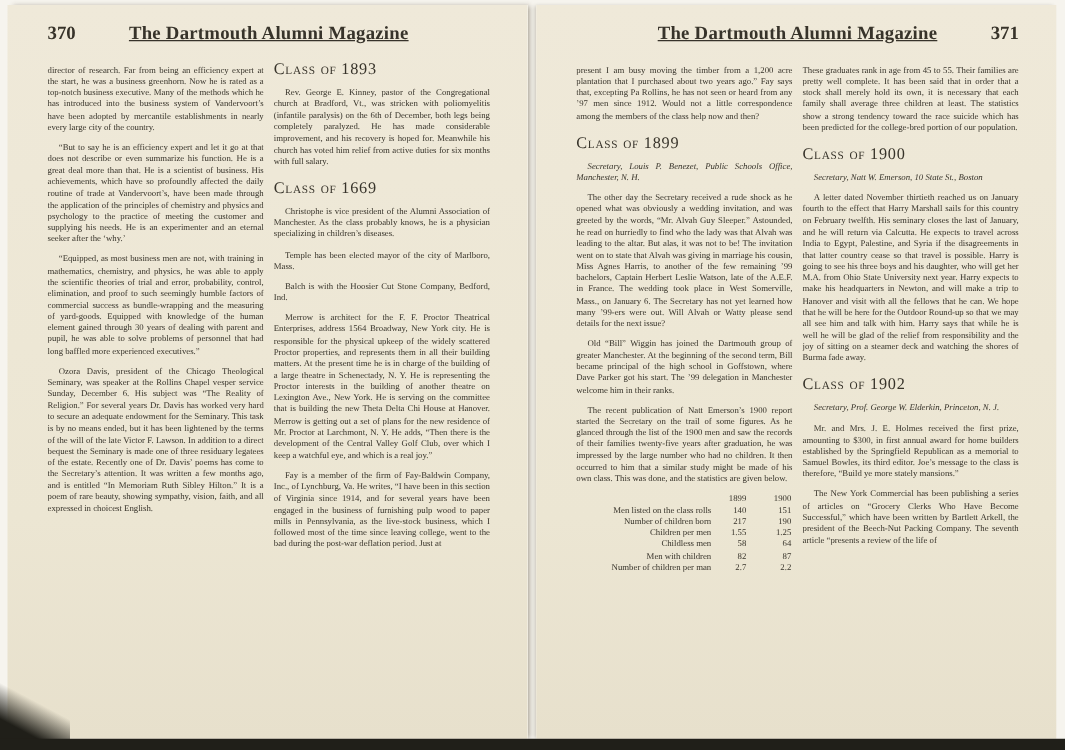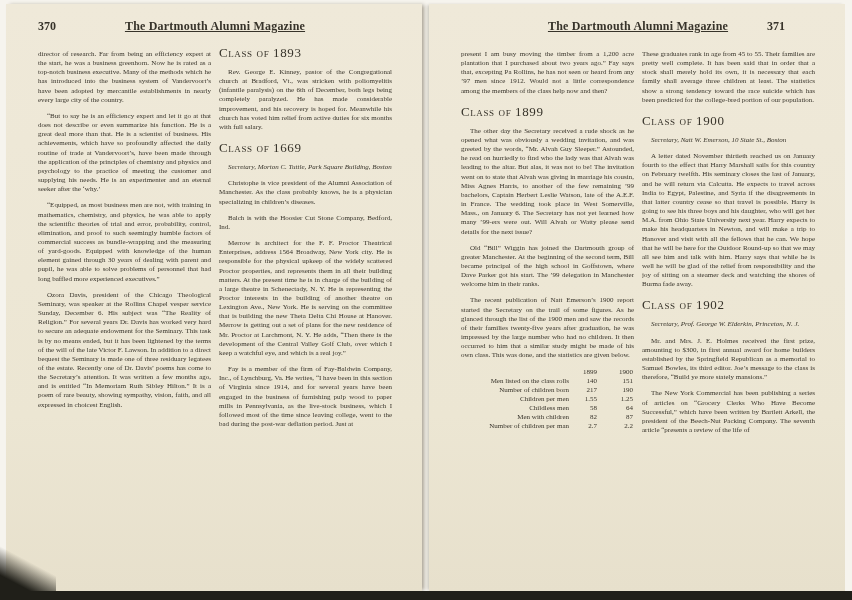--- a/index.html
+++ b/index.html
@@ -17,24 +17,24 @@
   }
   .page {
     position:absolute; top:4px; height:587px; width:416px;
     background:linear-gradient(180deg, #efe9d9 0%, #ece6d3 70%, #e7e0cc 100%);
   }
   .page.left  { left:6px;  box-shadow:3px 0 4px -1px rgba(70,58,34,0.45); }
   .page.right { left:429px; box-shadow:-2px 0 3px -1px rgba(70,58,34,0.28); }
   .page-inner { box-sizing:border-box; height:100%; padding:15px 30px 8px 32px; overflow:hidden; }
   .page-header {
     display:grid; grid-template-columns:48px 1fr 48px; align-items:baseline;
-    font-weight:bold; font-size:12px; margin-bottom:9px;
+    font-weight:bold; font-size:15px; margin-bottom:9px;
   }
   .page-num.pos-left  { text-align:left; }
-  .page-num.pos-right { grid-column:3; }
+  .page-num.pos-right { text-align:right; grid-column:3; }
   .page-title { grid-column:2; text-align:center; letter-spacing:0.2px;text-decoration:underline; }
   .columns { display:flex; gap:8px; overflow:hidden; }
   .col {
     flex:1; font-size:7px; line-height:1.31;
     text-align:justify; overflow:hidden;
   }
   .para { text-indent:9px; }
   .para.noindent { text-indent:0; }
   .class-heading {
     font-variant:small-caps; letter-spacing:0.6px;
@@ -62,40 +62,41 @@
       <div class="col">
         <p class="para noindent">director of research. Far from being an efficiency expert at the start, he was a business greenhorn. Now he is rated as a top-notch business executive. Many of the methods which he has introduced into the business system of Vandervoort’s have been adopted by mercantile establishments in nearly every large city of the country.</p>
         <p class="para">“But to say he is an efficiency expert and let it go at that does not describe or even summarize his function. He is a great deal more than that. He is a scientist of business. His achievements, which have so profoundly affected the daily routine of trade at Vandervoort’s, have been made through the application of the principles of chemistry and physics and psychology to the practice of meeting the customer and supplying his needs. He is an experimenter and an eternal seeker after the ‘why.’</p>
         <p class="para">“Equipped, as most business men are not, with training in mathematics, chemistry, and physics, he was able to apply the scientific theories of trial and error, probability, control, elimination, and proof to such seemingly humble factors of commercial success as bundle-wrapping and the measuring of yard-goods. Equipped with knowledge of the human element gained through 30 years of dealing with parent and pupil, he was able to solve problems of personnel that had long baffled more experienced executives.”</p>
         <p class="para">Ozora Davis, president of the Chicago Theological Seminary, was speaker at the Rollins Chapel vesper service Sunday, December 6. His subject was “The Reality of Religion.” For several years Dr. Davis has worked very hard to secure an adequate endowment for the Seminary. This task is by no means ended, but it has been lightened by the terms of the will of the late Victor F. Lawson. In addition to a direct bequest the Seminary is made one of three residuary legatees of the estate. Recently one of Dr. Davis’ poems has come to the Secretary’s attention. It was written a few months ago, and is entitled “In Memoriam Ruth Sibley Hilton.” It is a poem of rare beauty, showing sympathy, vision, faith, and all expressed in choicest English.</p>
       </div>
       <div class="col">
         <div class="class-heading">Class of 1893</div>
         <p class="para">Rev. George E. Kinney, pastor of the Congregational church at Bradford, Vt., was stricken with poliomyelitis (infantile paralysis) on the 6th of December, both legs being completely paralyzed. He has made considerable improvement, and his recovery is hoped for. Meanwhile his church has voted him relief from active duties for six months with full salary.</p>
         <div class="class-heading">Class of 1669</div>
-        <p class="para secretary">Secretary, Morton C. Tuttle, Park Square Building, Boston</p>
         <p class="para">Christophe is vice president of the Alumni Association of Manchester. As the class probably knows, he is a physician specializing in children’s diseases.</p>
+        <p class="para">Temple has been elected mayor of the city of Marlboro, Mass.</p>
         <p class="para">Balch is with the Hoosier Cut Stone Company, Bedford, Ind.</p>
         <p class="para">Merrow is architect for the F. F. Proctor Theatrical Enterprises, address 1564 Broadway, New York city. He is responsible for the physical upkeep of the widely scattered Proctor properties, and represents them in all their building matters. At the present time he is in charge of the building of a large theatre in Schenectady, N. Y. He is representing the Proctor interests in the building of another theatre on Lexington Ave., New York. He is serving on the committee that is building the new Theta Delta Chi House at Hanover. Merrow is getting out a set of plans for the new residence of Mr. Proctor at Larchmont, N. Y. He adds, “Then there is the development of the Central Valley Golf Club, over which I keep a watchful eye, and which is a real joy.”</p>
         <p class="para">Fay is a member of the firm of Fay-Baldwin Company, Inc., of Lynchburg, Va. He writes, “I have been in this section of Virginia since 1914, and for several years have been engaged in the business of furnishing pulp wood to paper mills in Pennsylvania, as the live-stock business, which I followed most of the time since leaving college, went to the bad during the post-war deflation period. Just at</p>
       </div>
     </div>
   </div>
 </div>
 
 <div class="page right">
   <div class="page-inner">
     <div class="page-header">
       <span class="page-title">The Dartmouth Alumni Magazine</span>
       <span class="page-num pos-right">371</span>
     </div>
     <div class="columns">
       <div class="col">
         <p class="para noindent">present I am busy moving the timber from a 1,200 acre plantation that I purchased about two years ago.” Fay says that, excepting Pa Rollins, he has not seen or heard from any ’97 men since 1912. Would not a little correspondence among the members of the class help now and then?</p>
         <div class="class-heading">Class of 1899</div>
+        <p class="para secretary">Secretary, Louis P. Benezet, Public Schools Office, Manchester, N. H.</p>
         <p class="para">The other day the Secretary received a rude shock as he opened what was obviously a wedding invitation, and was greeted by the words, “Mr. Alvah Guy Sleeper.” Astounded, he read on hurriedly to find who the lady was that Alvah was leading to the altar. But alas, it was not to be! The invitation went on to state that Alvah was giving in marriage his cousin, Miss Agnes Harris, to another of the few remaining ’99 bachelors, Captain Herbert Leslie Watson, late of the A.E.F. in France. The wedding took place in West Somerville, Mass., on January 6. The Secretary has not yet learned how many ’99-ers were out. Will Alvah or Watty please send details for the next issue?</p>
         <p class="para">Old “Bill” Wiggin has joined the Dartmouth group of greater Manchester. At the beginning of the second term, Bill became principal of the high school in Goffstown, where Dave Parker got his start. The ’99 delegation in Manchester welcome him in their ranks.</p>
         <p class="para">The recent publication of Natt Emerson’s 1900 report started the Secretary on the trail of some figures. As he glanced through the list of the 1900 men and saw the records of their families twenty-five years after graduation, he was impressed by the large number who had no children. It then occurred to him that a similar study might be made of his own class. This was done, and the statistics are given below.</p>
         <div class="stat-table">
           <div class="stat-hdr">
             <span class="stat-val">1899</span>
             <span class="stat-val">1900</span>
           </div>
           <div class="stat-row">
             <span class="stat-label">Men listed on the class rolls</span>

